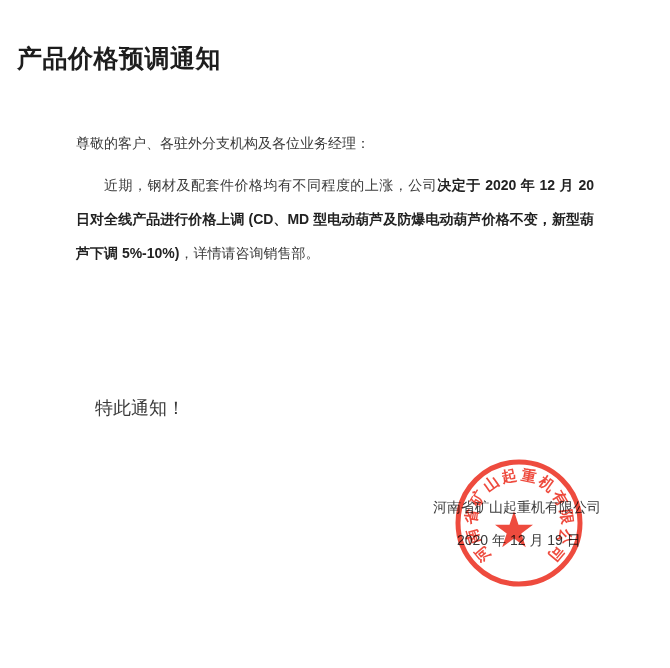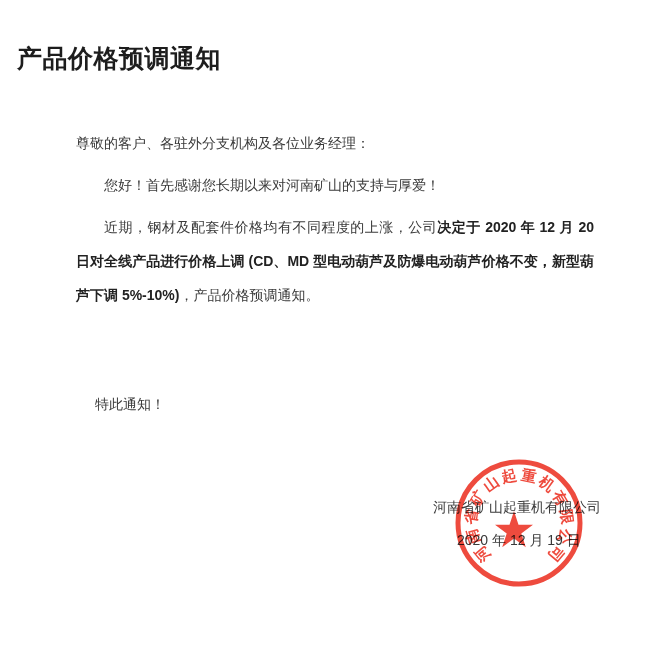--- a/index.html
+++ b/index.html
@@ -38,21 +38,21 @@
     text-align: justify;
   }
   .doc-body p { margin: 8px; }
   .doc-body p.indent { text-indent: 2em; }
   .doc-body .b { font-weight: bold; color: #222222; }
 
   .doc-closing {
     position: absolute;
     top: 396px;
     left: 95px;
-    font-size: 14px;
+    font-size: 18px;
     color: var(--ink);
   }
 
   .sig-company {
     position: absolute;
     top: 499px;
     left: 433px;
     font-size: 14px;
     color: var(--ink);
     z-index: 1;
@@ -91,22 +91,21 @@
 </style>
 </head>
 <body>
 
 <div class="page">
 
   <div class="doc-title">产品价格预调通知</div>
 
   <div class="doc-body">
     <p>尊敬的客户、各驻外分支机构及各位业务经理：</p>
-    <p class="indent">您好！首先感谢您长期以来对河南矿山的支持与厚爱！</p>
-    <p class="indent"><span>近期，钢材及配套件价格均有不同程度的上涨，公司</span><span class="b">决定于 2020 年 12 月 20 日对全线产品进行价格上调 (CD、MD 型电动葫芦及防爆电动葫芦价格不变，新型葫芦下调 5%-10%)</span><span>，产品价格预调通知。</span></p>
+    <p class="indent"><span>近期，钢材及配套件价格均有不同程度的上涨，公司</span><span class="b">决定于 2020 年 12 月 20 日对全线产品进行价格上调 (CD、MD 型电动葫芦及防爆电动葫芦价格不变，新型葫芦下调 5%-10%)</span><span>，详情请咨询销售部。</span></p>
   </div>
 
   <div class="doc-closing">特此通知！</div>
 
   <div class="sig-company">河南省矿山起重机有限公司</div>
 
   <div class="sig-date">2020 年 12 月 19 日</div>
 
   <svg class="stamp" viewBox="0 0 132 132" xmlns="http://www.w3.org/2000/svg">
     <circle cx="66" cy="66" r="61"></circle>

